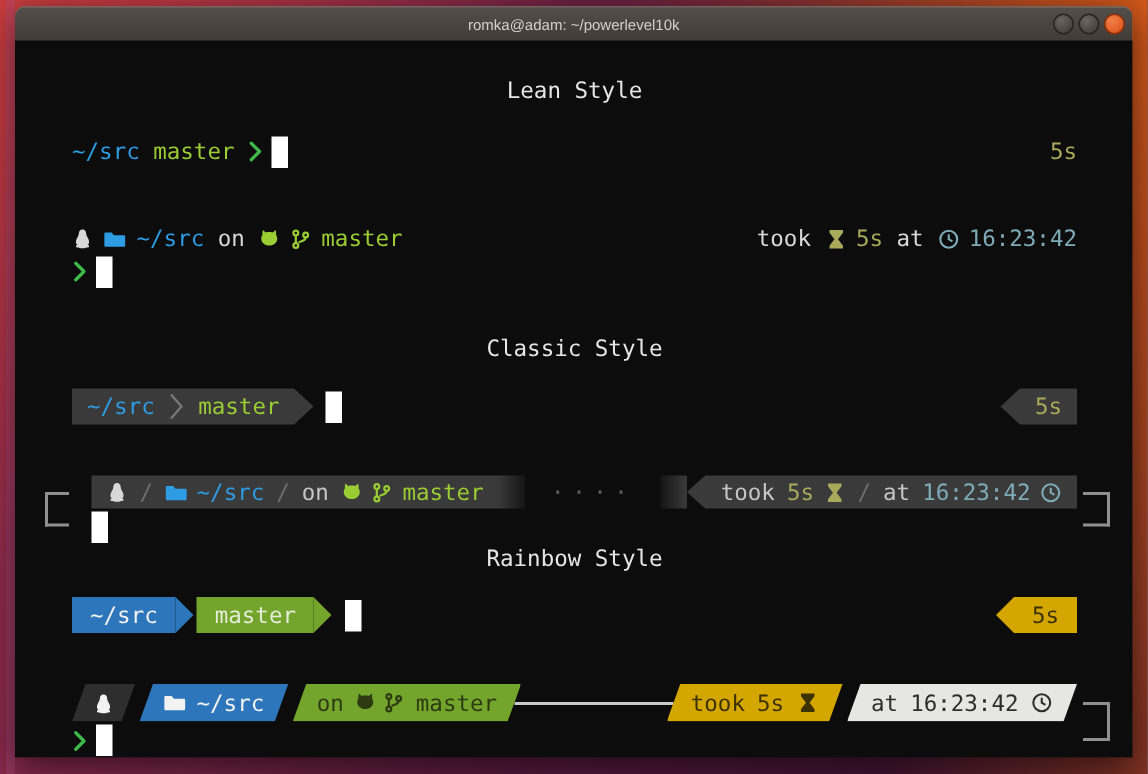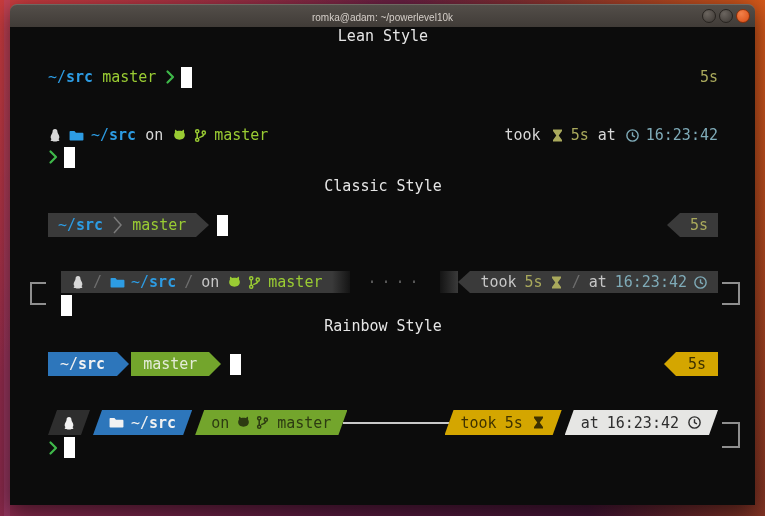--- a/index.html
+++ b/index.html
@@ -20,29 +20,29 @@
     background:linear-gradient(#534e49,#3e3935);
     border-top:1px solid #6e6862;box-sizing:border-box;
     display:flex;align-items:center;justify-content:center;
     font-family:"Liberation Sans",sans-serif;font-size:10px;color:#d5cfc9;}
   .controls{position:absolute;right:5px;top:4px;display:flex;gap:3px;}
   .ctrl{width:14px;height:14px;border-radius:50%;box-sizing:border-box;
     background:radial-gradient(circle at 35% 30%,#6b655f,#3b3632);
     border:1px solid #27231f;}
   .ctrl.close{background:radial-gradient(circle at 35% 30%,#f28049,#d94d15);border-color:#8c2f08;}
   .term{position:absolute;left:0;right:0;top:23px;bottom:0;background:#0c0c0c;
-    padding:0 37px 0 38px;box-sizing:border-box;
+    padding:24px 37px 0 38px;box-sizing:border-box;
     font-size:15px;color:#dcdcdc;}
   .center-title{height:18px;line-height:18px;text-align:center;color:#e6e6e6;}
   .prow{display:flex;align-items:center;height:24px;position:relative;}
   .lrow{display:flex;align-items:center;height:20px;position:relative;}
   .right{margin-left:auto;display:flex;align-items:center;}
   .tok{display:flex;align-items:center;}
   .gap9{margin-left:9px}.gap6{margin-left:6px}.gap7{margin-left:7px}
-  b{font-weight:bold}
+  b{font-weight:normal}
   
   .c-blue{color:#2d9ce3}.c-green{color:#9acc33}.c-pgreen{color:#3fb94a}
   .c-olive{color:#a9a95c}.c-teal{color:#7fabb8}.c-fg{color:#d8d8d8}
   .c-grey{color:#c6c6c6}.c-slash{color:#6e6e6e}.c-white{color:#f2f2f2}
   .c-dkgreen{color:#2d3b12}.c-dkgold{color:#3e3200}.c-dark{color:#2e2e2e}
   .cursor{width:11px;height:21px;background:#ffffff;display:inline-block;}
   
   .ic{width:15px;height:15px;display:block}
   .ic-os{width:14px;height:14px}
   .ic-ch{width:10px;height:16px}
@@ -177,21 +177,21 @@
         <span class="c-teal gap6">16:23:42</span>
       </span>
     </div>
     <div class="prow">
       <svg class="ic-ch c-pgreen">
           <use href="#i-chev"></use>
         </svg>
       <span class="cursor gap6"></span>
     </div>
 
-    <div class="center-title" style="margin-top:8px">Classic Style</div>
+    <div class="center-title" style="margin-top:30px">Classic Style</div>
 
     <div class="prow" style="margin-top:18px">
       <span class="seg">
         <span class="tok">
           <span class="c-blue">~/</span>
             <b class="c-blue">src</b>
         </span>
         <svg class="ic-sep gap9">
             <use href="#i-sep"></use>
           </svg>

